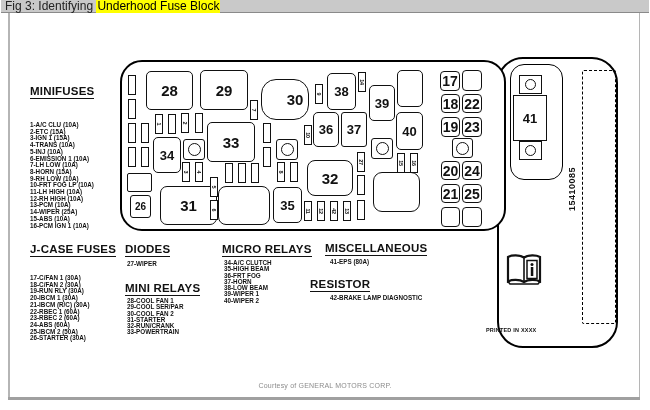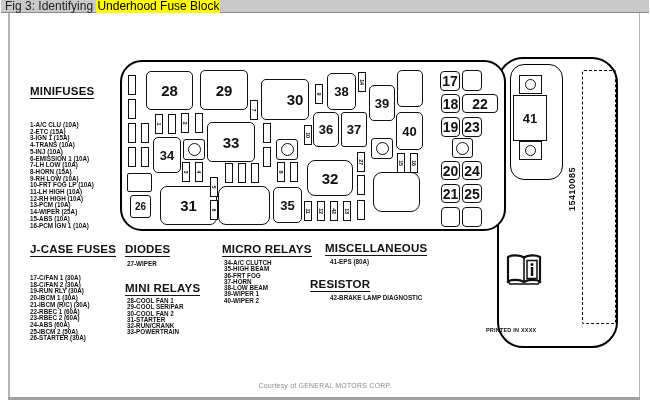--- a/index.html
+++ b/index.html
@@ -64,40 +64,40 @@
   <div class="frame-line" style="left:8px;top:13px;width:1.5px;height:384px;"></div>
   <div class="frame-line" style="left:638.5px;top:13px;width:1.5px;height:384px;"></div>
   <div id="bottom-bar"></div>
 
   <div class="outline" id="right-cover"></div>
   <div class="outline" id="main-block"></div>
 
   <div id="diagram-layer">
       <div class="box" style="left: 146px; top: 71px; width: 47px; height: 39px; border-radius: 5px; font-size: 15px;">28</div>
       <div class="box" style="left: 200px; top: 70px; width: 48px; height: 40px; border-radius: 5px; font-size: 15px;">29</div>
-      <div class="box" style="left: 261px; top: 79px; width: 48px; height: 41px; border-radius: 5px; font-size: 15px; padding-left: 20px;">30</div>
+      <div class="box" style="left: 261px; top: 79px; width: 48px; height: 41px; border-radius: 15px; font-size: 15px; padding-left: 20px;">30</div>
       <div class="box" style="left: 327px; top: 73px; width: 29px; height: 37px; border-radius: 5px; font-size: 13px;">38</div>
       <div class="box" style="left: 369px; top: 85px; width: 26px; height: 36px; border-radius: 5px; font-size: 13px;">39</div>
       <div class="box" style="left: 397px; top: 70px; width: 26px; height: 37px; border-radius: 5px; font-size: 13px;"></div>
       <div class="box" style="left: 313px; top: 112px; width: 26px; height: 35px; border-radius: 5px; font-size: 13px;">36</div>
       <div class="box" style="left: 341px; top: 112px; width: 26px; height: 35px; border-radius: 3px; font-size: 13px;">37</div>
       <div class="box" style="left: 396px; top: 112px; width: 27px; height: 38px; border-radius: 5px; font-size: 13px;">40</div>
       <div class="box" style="left: 207px; top: 122px; width: 48px; height: 40px; border-radius: 5px; font-size: 15px;">33</div>
       <div class="box" style="left: 153px; top: 137px; width: 28px; height: 36px; border-radius: 5px; font-size: 13px;">34</div>
       <div class="box" style="left: 307px; top: 160px; width: 46px; height: 36px; border-radius: 8px; font-size: 15px;">32</div>
       <div class="box" style="left: 160px; top: 186px; width: 57px; height: 39px; border-radius: 7px; font-size: 15px;">31</div>
       <div class="box" style="left: 218px; top: 186px; width: 52px; height: 39px; border-radius: 8px; font-size: 15px;"></div>
       <div class="box" style="left: 273px; top: 187px; width: 29px; height: 36px; border-radius: 5px; font-size: 13px;">35</div>
       <div class="box" style="left: 373px; top: 172px; width: 47px; height: 40px; border-radius: 9px; font-size: 15px;"></div>
       <div class="box" style="left: 130px; top: 195px; width: 21px; height: 23px; border-radius: 3px; font-size: 10px;">26</div>
       <div class="box" style="left: 127px; top: 173px; width: 25px; height: 19px; border-radius: 2px; font-size: 13px;"></div>
       <div class="jslot" style="left: 440px; top: 71px; width: 20px; height: 20px;">17</div>
       <div class="jslot" style="left: 462px; top: 70px; width: 20px; height: 21px;"></div>
       <div class="jslot" style="left: 441px; top: 94px; width: 19px; height: 19px;">18</div>
-      <div class="jslot" style="left: 462px; top: 94px; width: 36px; height: 19px;">22</div>
+      <div class="jslot" style="left: 462px; top: 94px; width: 20px; height: 19px;">22</div>
       <div class="jslot" style="left: 441px; top: 117px; width: 19px; height: 20px;">19</div>
       <div class="jslot" style="left: 462px; top: 117px; width: 20px; height: 20px;">23</div>
       <div class="jslot" style="left: 441px; top: 161px; width: 19px; height: 19px;">20</div>
       <div class="jslot" style="left: 462px; top: 161px; width: 20px; height: 19px;">24</div>
       <div class="jslot" style="left: 441px; top: 184px; width: 19px; height: 19px;">21</div>
       <div class="jslot" style="left: 462px; top: 184px; width: 20px; height: 19px;">25</div>
       <div class="jslot" style="left: 441px; top: 207px; width: 19px; height: 20px;"></div>
       <div class="jslot" style="left: 462px; top: 207px; width: 20px; height: 20px;"></div>
       <div class="round-slot" style="left: 183px; top: 139px; width: 22px; height: 21px;">
         <div class="circ"></div>

